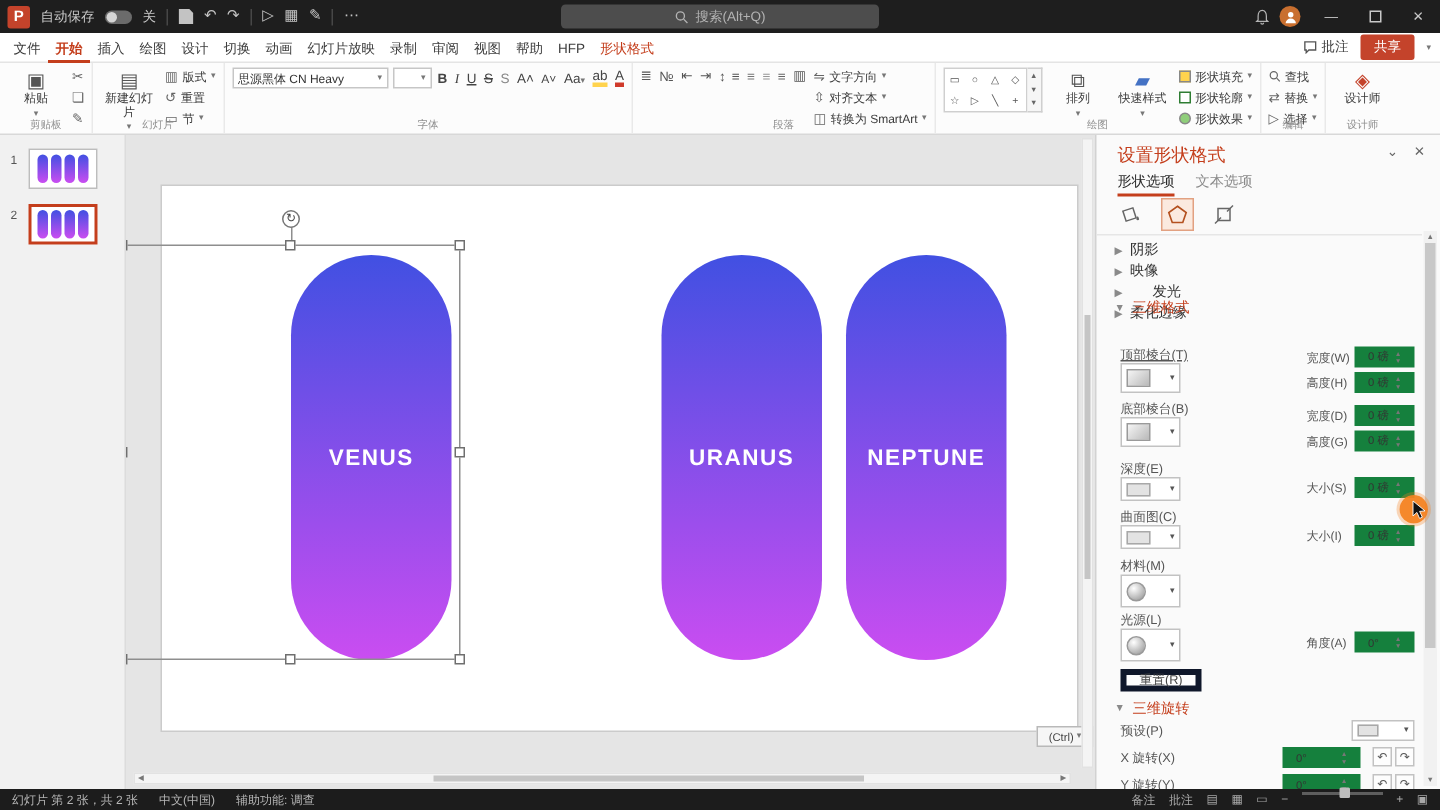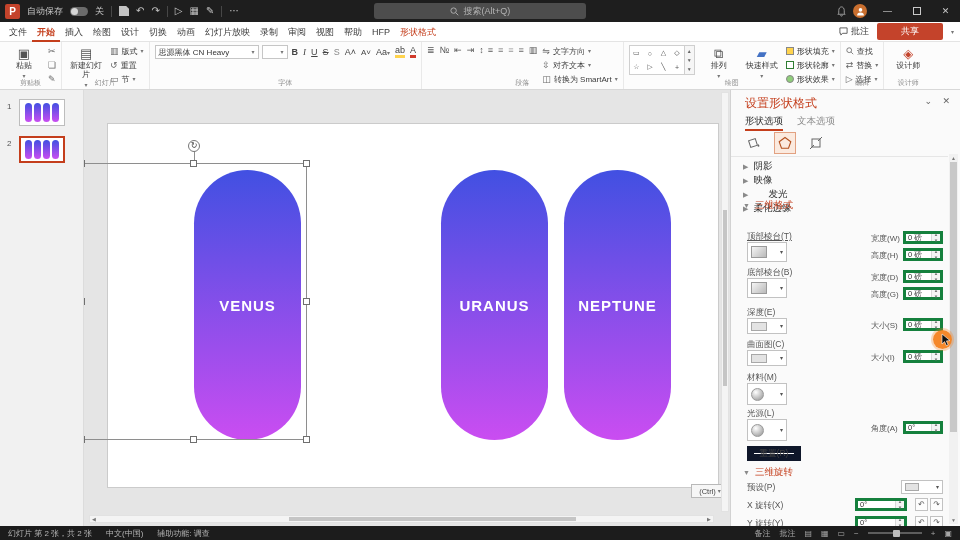--- a/index.html
+++ b/index.html
@@ -22,21 +22,21 @@
   .win-btn{width:29px;height:22px;display:flex;align-items:center;justify-content:center;color:#c9c9c9;font-size:9px;}
   .max-glyph{width:8px;height:8px;border:1px solid #c9c9c9;display:inline-block;}
 
   
   .tabrow{position:absolute;top:22px;left:0;right:0;height:20px;background:#fff;border-bottom:1px solid #e4e4e4;display:flex;align-items:center;font-size:9px;color:#3c3c3c;padding-left:4px;}
   .tab{padding:0 5px;height:20px;line-height:20px;white-space:nowrap;}
   .tab.active{color:var(--accent,#c43e1c);box-shadow:inset 0 -2px 0 var(--accent,#c43e1c);font-weight:bold;}
   .tab.contextual{color:var(--accent,#c43e1c);}
   .tab-right{margin-left:auto;display:flex;align-items:center;gap:8px;padding-right:6px;}
   .comments-btn{display:flex;align-items:center;gap:3px;color:#3c3c3c;}
-  .share-btn{background:var(--share,#c4432b);color:#fff;padding:2px 24px;border-radius:2px;font-size:9px;}
+  .share-btn{background:var(--share,#c4432b);color:#fff;padding:2px 9px;border-radius:2px;font-size:9px;}
 
   
   .ribbon{position:absolute;top:42px;left:0;right:0;height:48px;background:#fcfcfc;border-bottom:1px solid #d8d8d8;display:flex;}
   .rg{position:relative;height:100%;border-right:1px solid #e9e9e9;padding:3px 5px 10px;display:flex;gap:5px;align-items:flex-start;}
   .rg-label{position:absolute;bottom:1px;left:0;right:0;text-align:center;font-size:7px;color:#8f8f8f;white-space:nowrap;}
   .btn-big{width:38px;display:flex;flex-direction:column;align-items:center;gap:2px;font-size:8px;color:#3a3a3a;text-align:center;padding-top:2px;line-height:1.1;}
   .btn-big .bicon{font-size:13px;line-height:1;color:#555;}
   .caret{font-size:6px;color:#777;line-height:1;}
   .mini-col{display:flex;flex-direction:column;gap:2px;}
   .tbtn{display:flex;align-items:center;gap:3px;font-size:8px;color:#3a3a3a;height:12px;white-space:nowrap;}
@@ -86,32 +86,32 @@
   .secrow{position:absolute;left:12px;display:flex;align-items:center;gap:5px;font-size:9.5px;color:#333;height:13px;white-space:nowrap;}
   .secrow .tri{font-size:7px;color:#8a8a8a;}
   .secrow.orange{color:var(--accent,#c5471f);}
   .plabel{position:absolute;left:16px;font-size:8.5px;color:#555;white-space:nowrap;}
   .plbl2{position:absolute;left:140px;font-size:8px;color:#555;white-space:nowrap;}
   .drp{position:absolute;left:16px;width:40px;background:#fff;border:1px solid #c2c2c2;display:flex;align-items:center;justify-content:space-between;padding:0 3px;}
   .drp .caret{font-size:6px;color:#555;}
   .bevel-thumb{width:16px;height:12px;background:linear-gradient(135deg,#f5f5f5,#b9b9b9);border:1px solid #9a9a9a;}
   .swatch{width:16px;height:9px;background:#e3e3e3;border:1px solid #a8a8a8;}
   .sphere{width:13px;height:13px;border-radius:50%;background:radial-gradient(circle at 35% 30%,#fff,#8f8f8f);border:1px solid #9a9a9a;}
-  .fld{position:absolute;width:40px;height:13px;background:#fff;border:3px solid #15803d;display:flex;align-items:center;font-size:7.5px;color:#333;}
+  .fld{position:absolute;width:40px;height:13px;background:#fff;border:7px solid #15803d;display:flex;align-items:center;font-size:7.5px;color:#333;}
   .fld .v{flex:1;padding-left:2px;white-space:nowrap;}
   .spin{width:9px;align-self:stretch;border-left:1px solid #d8d8d8;display:flex;flex-direction:column;align-items:center;justify-content:center;font-size:4.5px;color:#777;line-height:1.2;background:#f4f4f4;}
-  .reset-btn{position:absolute;left:16px;width:54px;height:15px;border:7px solid #0f172a;background:#fdfdfd;font-size:8.5px;color:#444;display:flex;align-items:center;justify-content:center;}
+  .reset-btn{position:absolute;left:16px;width:54px;height:15px;border:4px solid #0f172a;background:#fdfdfd;font-size:8.5px;color:#444;display:flex;align-items:center;justify-content:center;}
   .rotbtn{position:absolute;width:13px;height:13px;border:1px solid #c2c2c2;background:#fdfdfd;display:flex;align-items:center;justify-content:center;font-size:8px;color:#555;}
   .fp-scroll{position:absolute;right:2px;top:64px;bottom:2px;width:9px;background:#f1f1f1;}
   .fp-scroll .thmb{position:absolute;top:8px;height:270px;left:1px;right:1px;background:#c8c8c8;}
   .fp-scroll .ar{position:absolute;left:0;right:0;text-align:center;font-size:5px;color:#777;}
 
   
   .statusbar{position:absolute;bottom:0;left:0;right:0;height:14px;background:#1c1c1c;color:#b5b5b5;font-size:8px;display:flex;align-items:center;padding:0 8px;gap:14px;}
-  .sb-right{margin-left:auto;display:flex;align-items:center;gap:9px;color:#a7a7a7;}
+  .sb-right{margin-left:auto;display:flex;gap:9px;color:#a7a7a7;}
   .zoom-track{width:54px;height:2px;background:#5e5e5e;position:relative;}
   .zoom-knob{position:absolute;left:46%;top:-2.5px;width:7px;height:7px;background:#bdbdbd;border-radius:1px;}
 
   
   .cursor-hi{position:absolute;left:933px;top:330px;width:19px;height:19px;border-radius:50%;background:rgba(244,130,32,.95);box-shadow:0 0 0 2px rgba(244,130,32,.3);z-index:60;}
   .cursor-ar{position:absolute;left:941px;top:333px;z-index:61;}
 </style>
 </head>
 <body>
 

